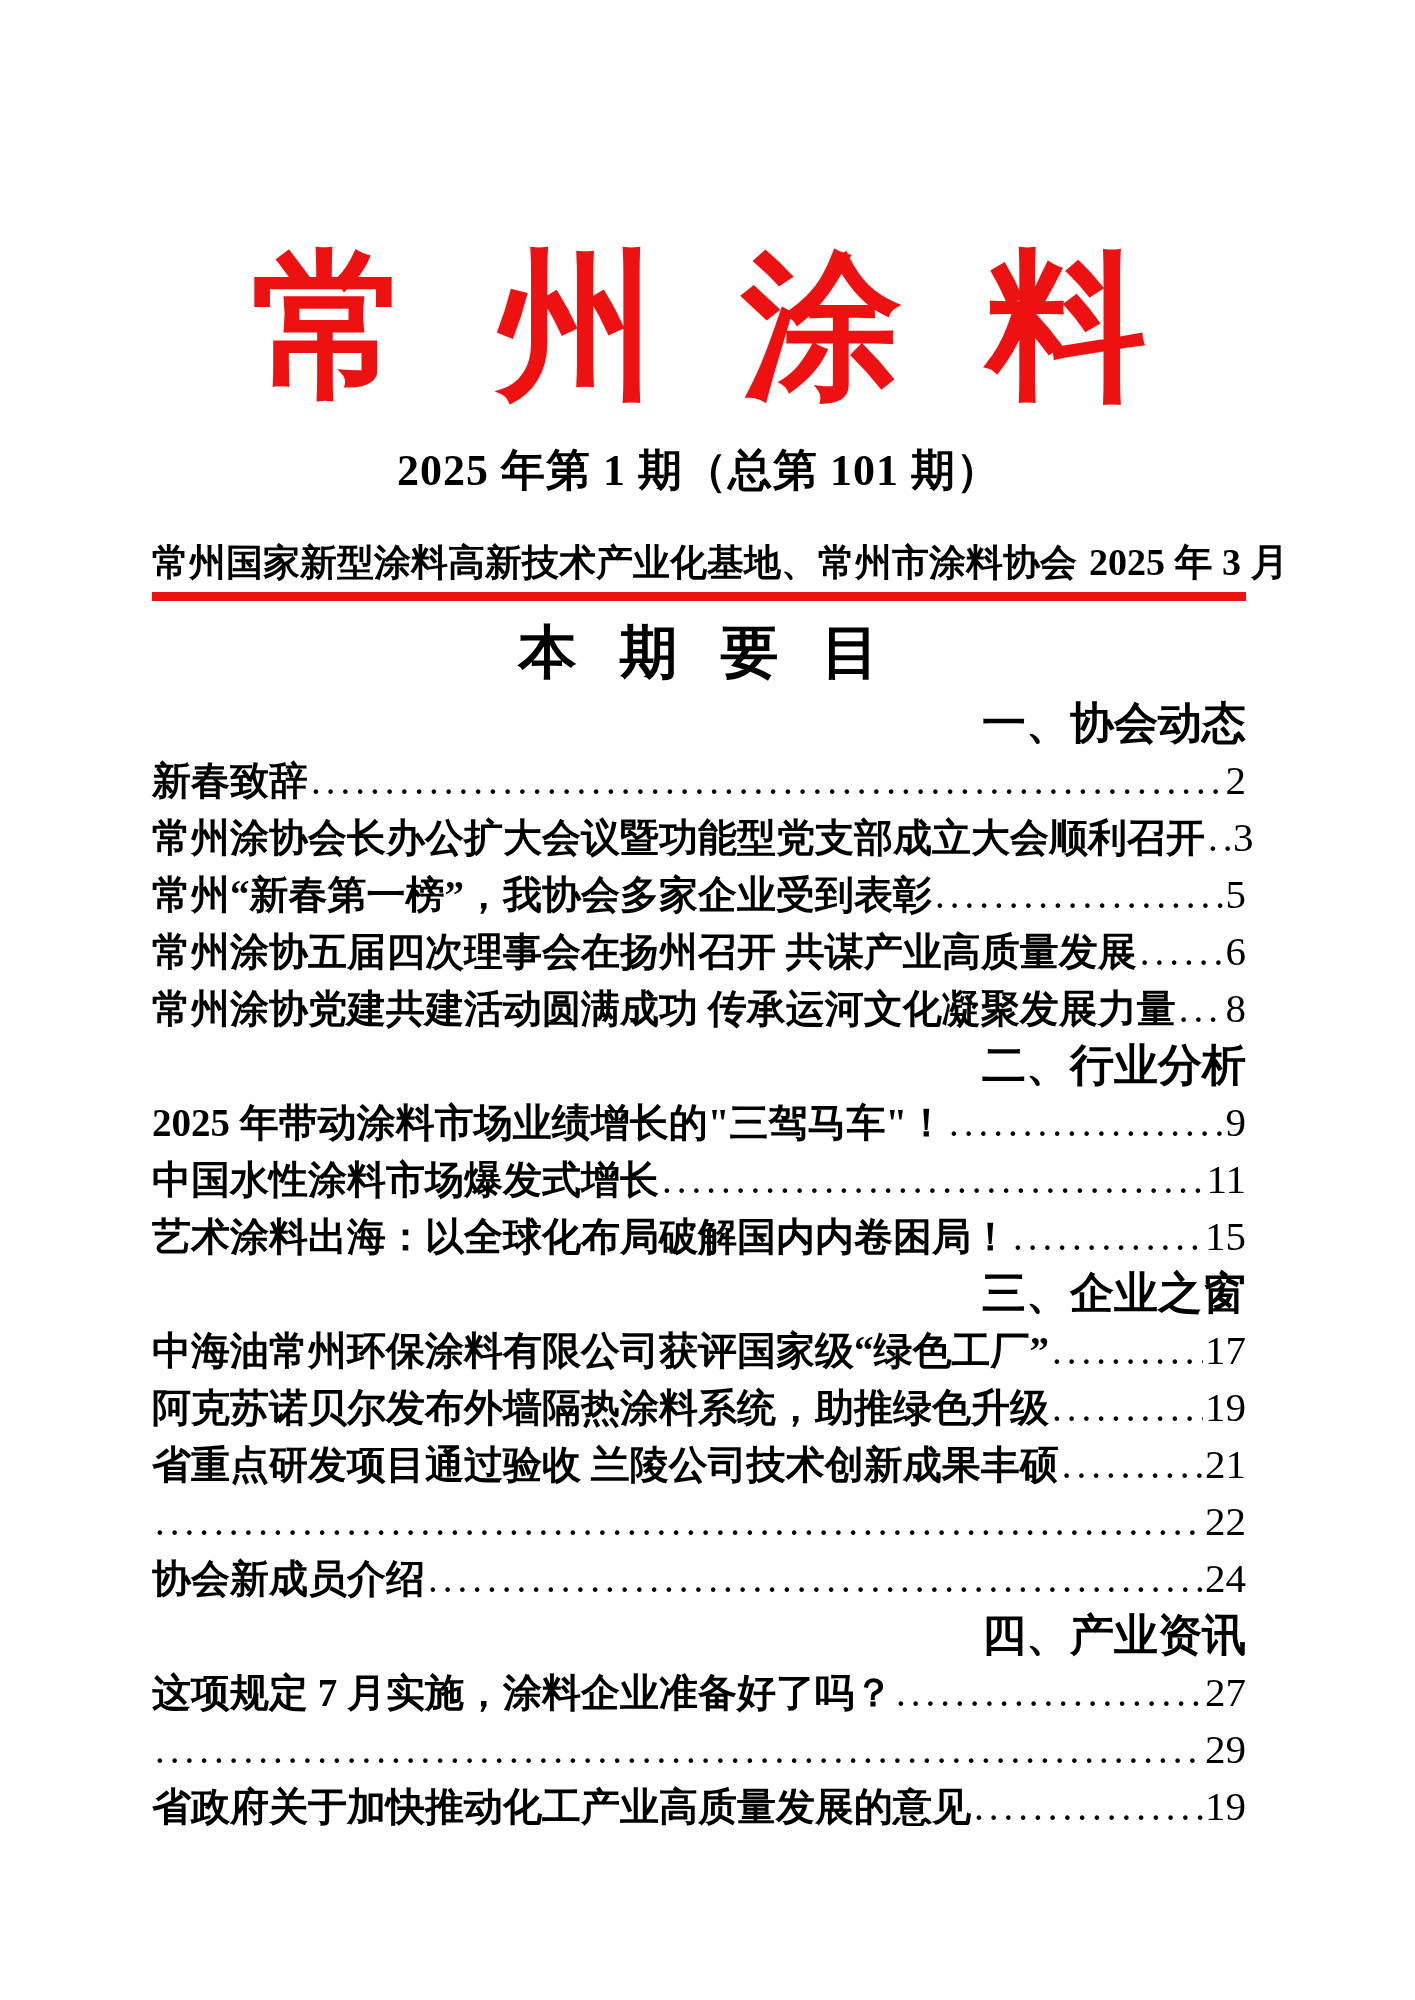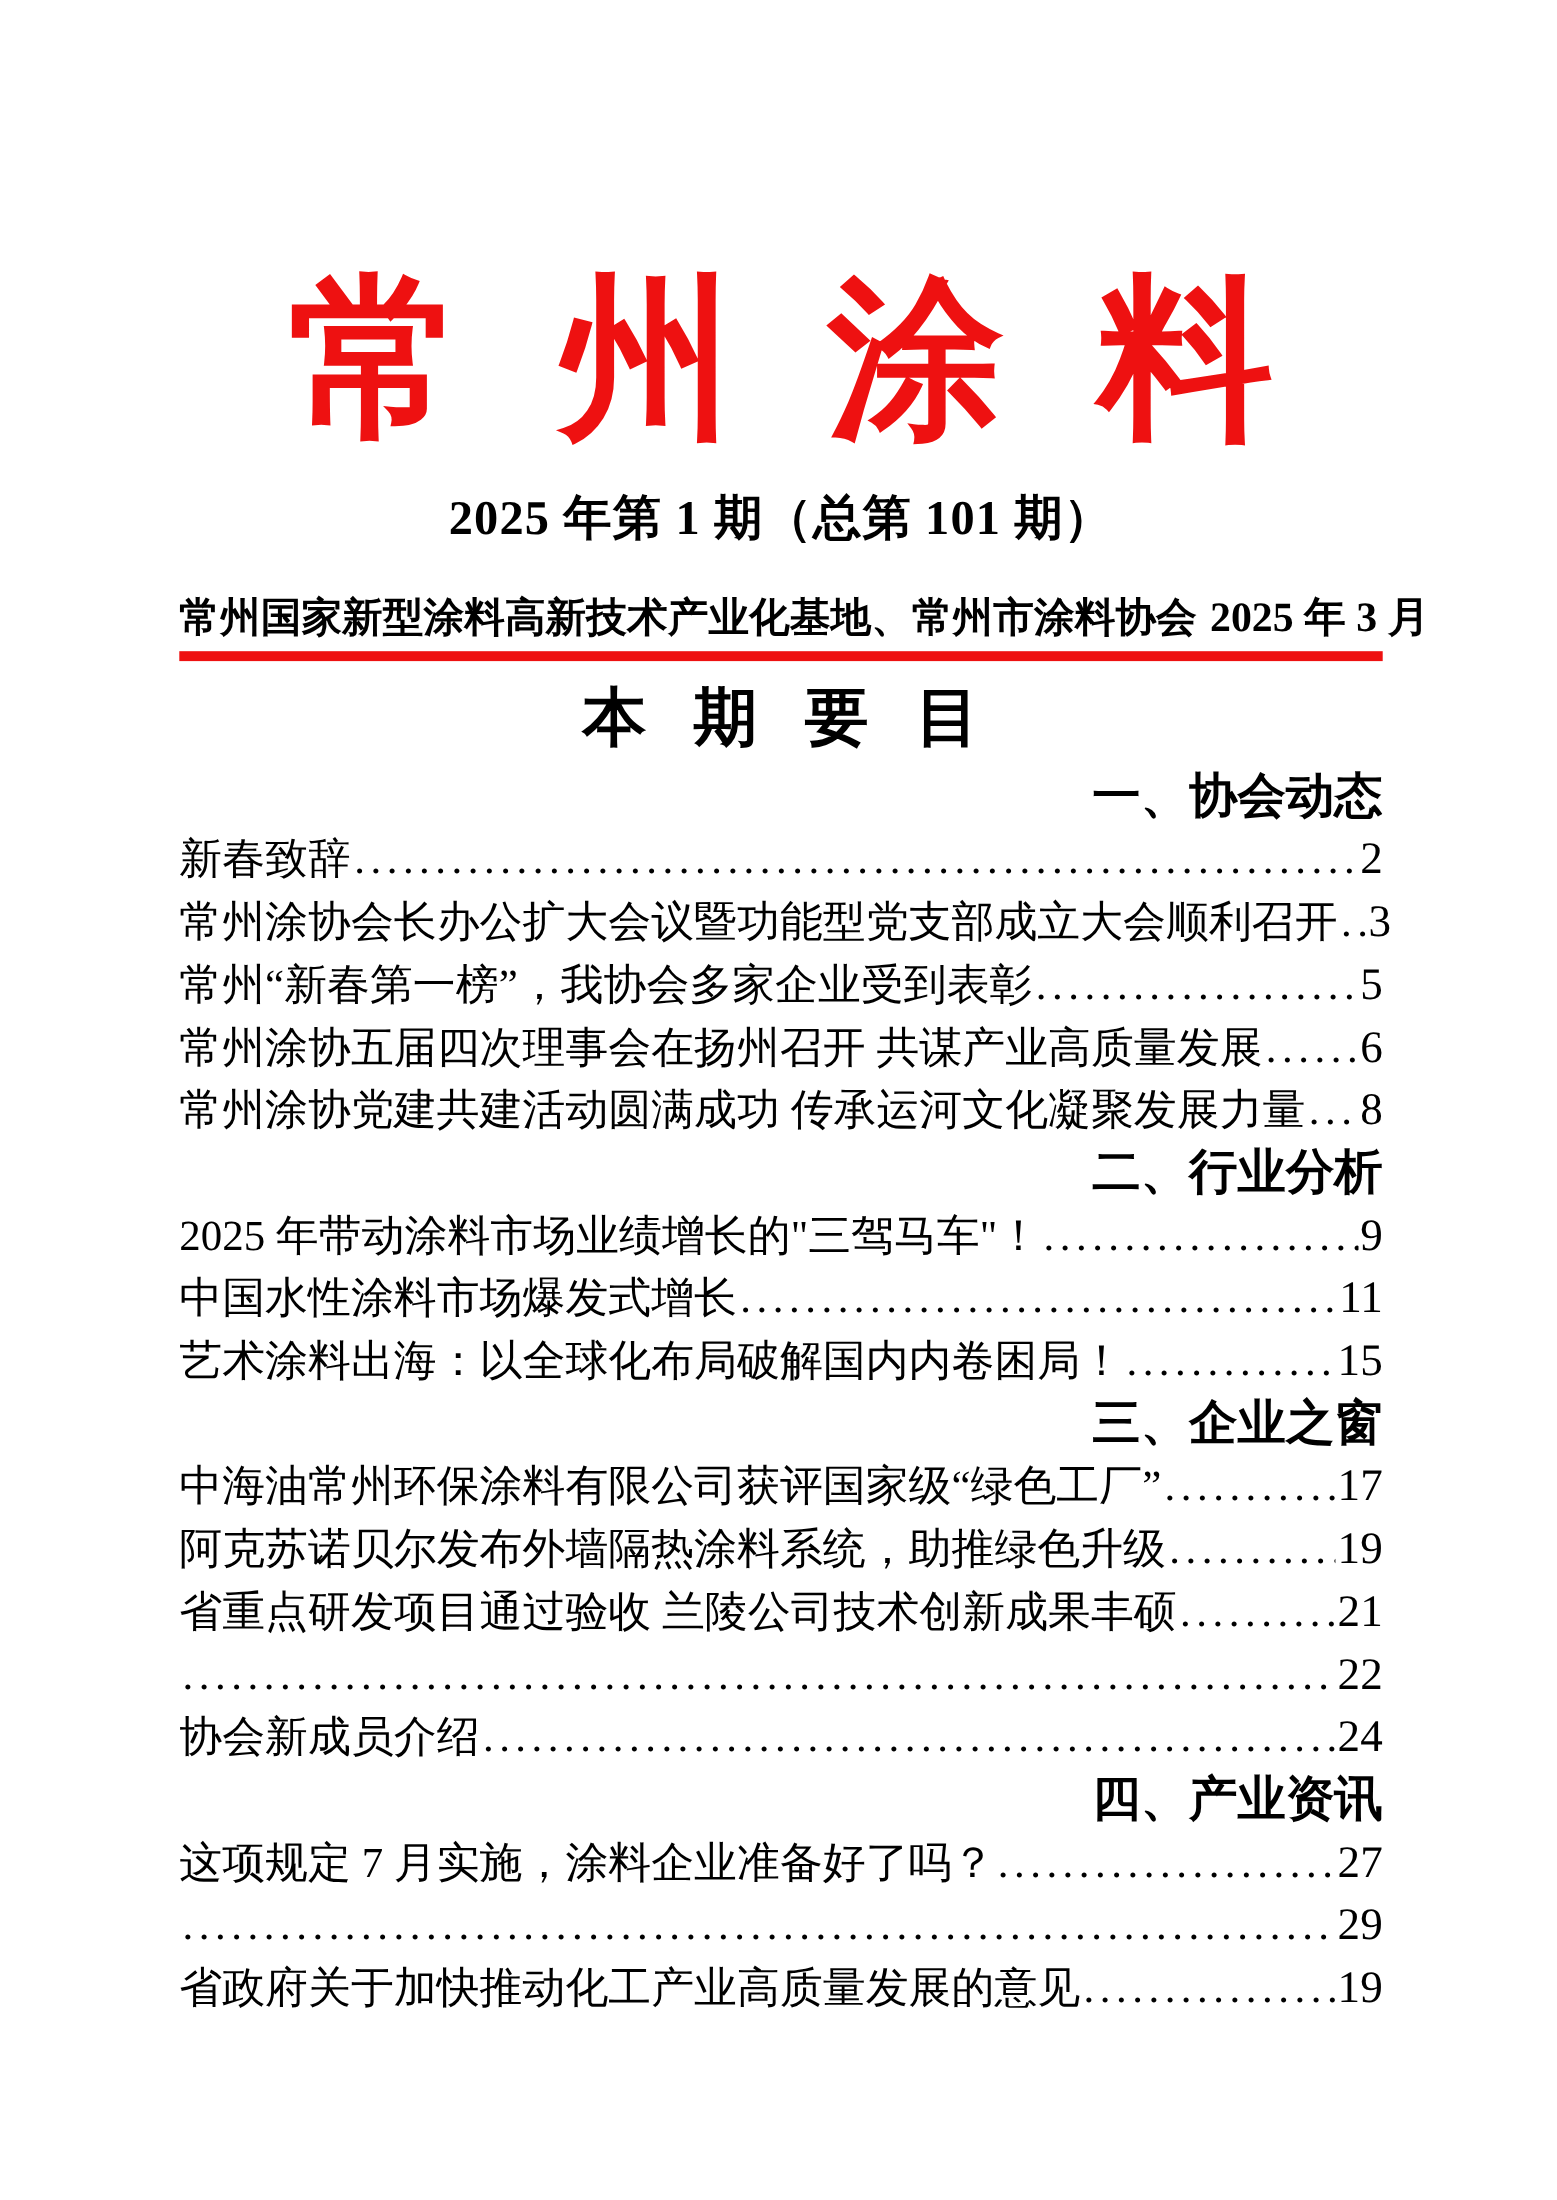--- a/index.html
+++ b/index.html
@@ -5,21 +5,21 @@
   html,body{margin:0;padding:0;background:#ffffff;}
   .page{
     position:relative;
     width:1415px;height:2000px;
     background:#ffffff;
     font-family:"Liberation Serif","DejaVu Serif",serif;
     color:#000000;
     overflow:hidden;
   }
   .content{
-    position:absolute;left:163px;top:0;width:1094px;
+    position:absolute;left:152px;top:0;width:1094px;
   }
   .journal-title{
     margin-top:245px;
     font-size:160px;line-height:165px;
     font-weight:bold;
     color:var(--accent,#ee1111);
     text-align:center;
     letter-spacing:85px;
     padding-left:85px;
     white-space:nowrap;
@@ -76,20 +76,21 @@
   }
   .toc-row{
     height:57px;line-height:57px;
     display:flex;
     align-items:baseline;
     font-size:39px;
   }
   .toc-item-title{
     white-space:nowrap;
     flex:0 0 auto;
+    font-weight:bold;
   }
   .toc-dots{
     flex:1 1 auto;
     overflow:hidden;
     white-space:nowrap;
     letter-spacing:5px;
     padding:0 3px;
     min-width:20px;
   }
   .toc-dots::after{

